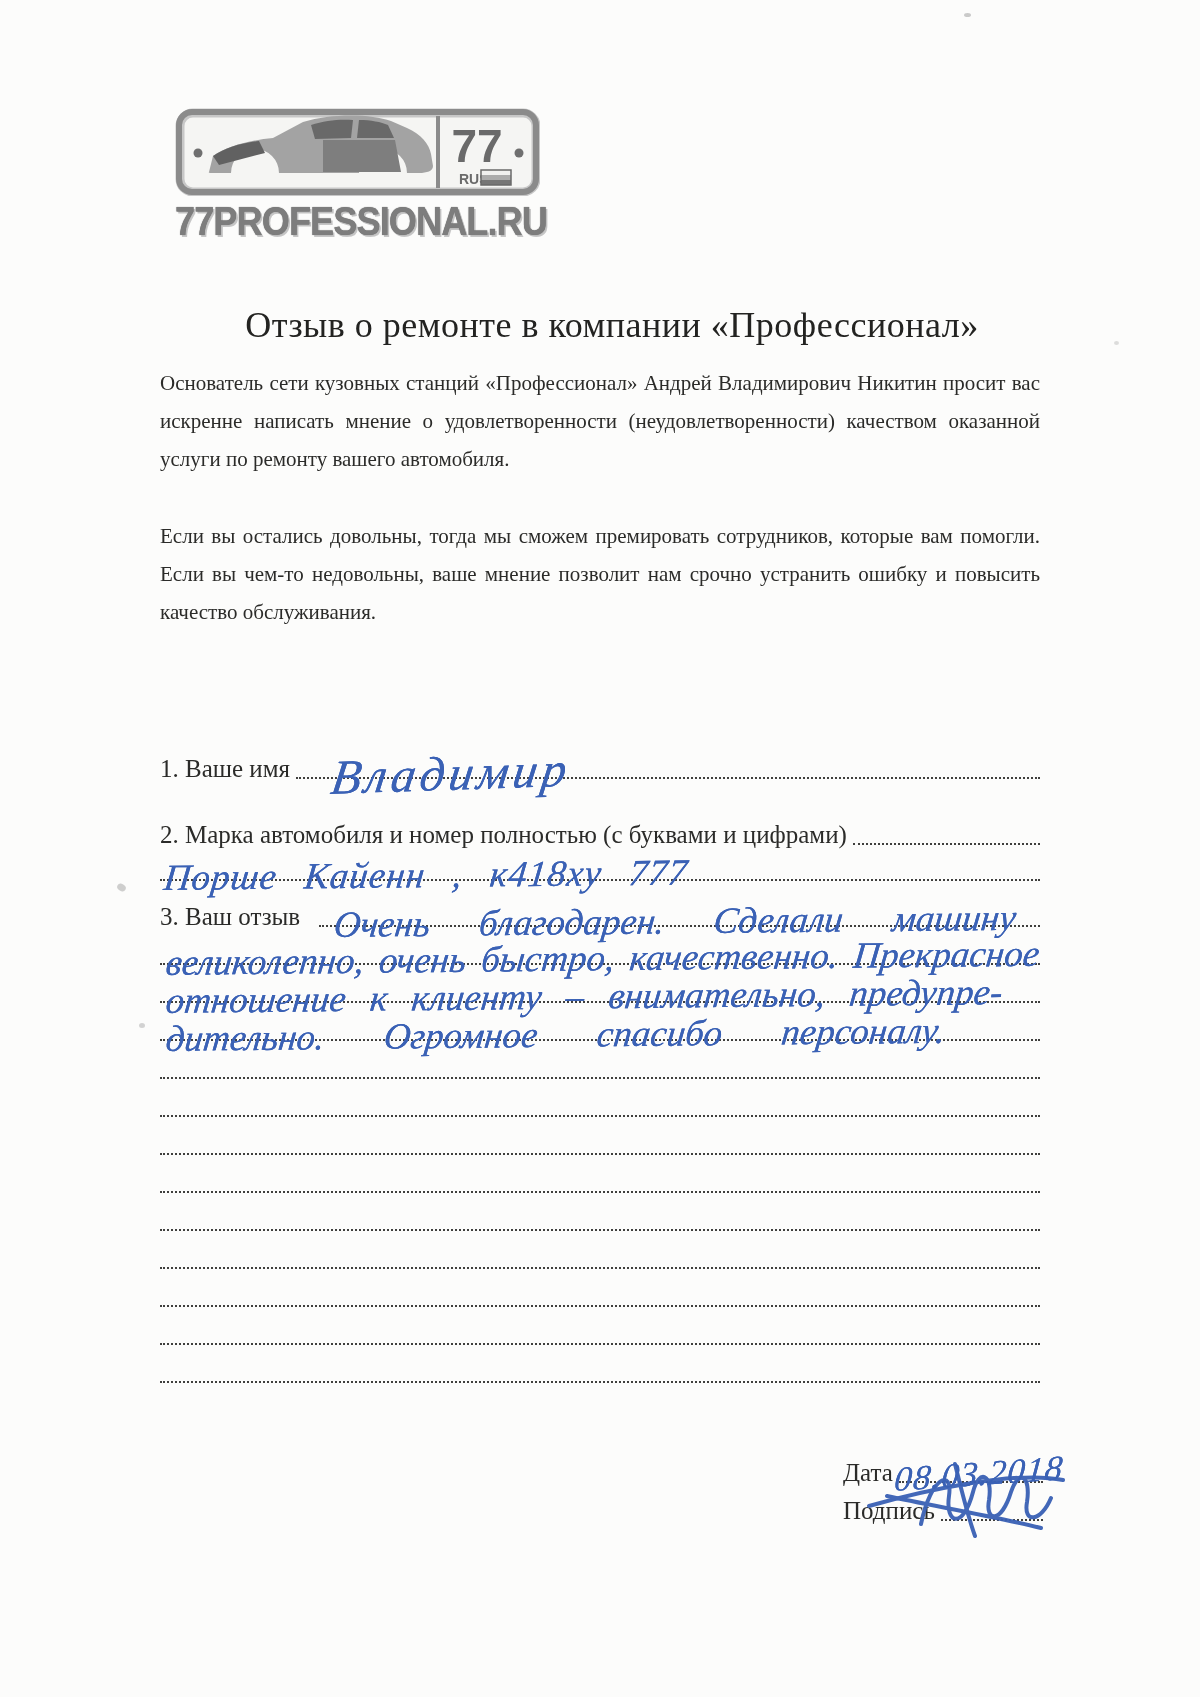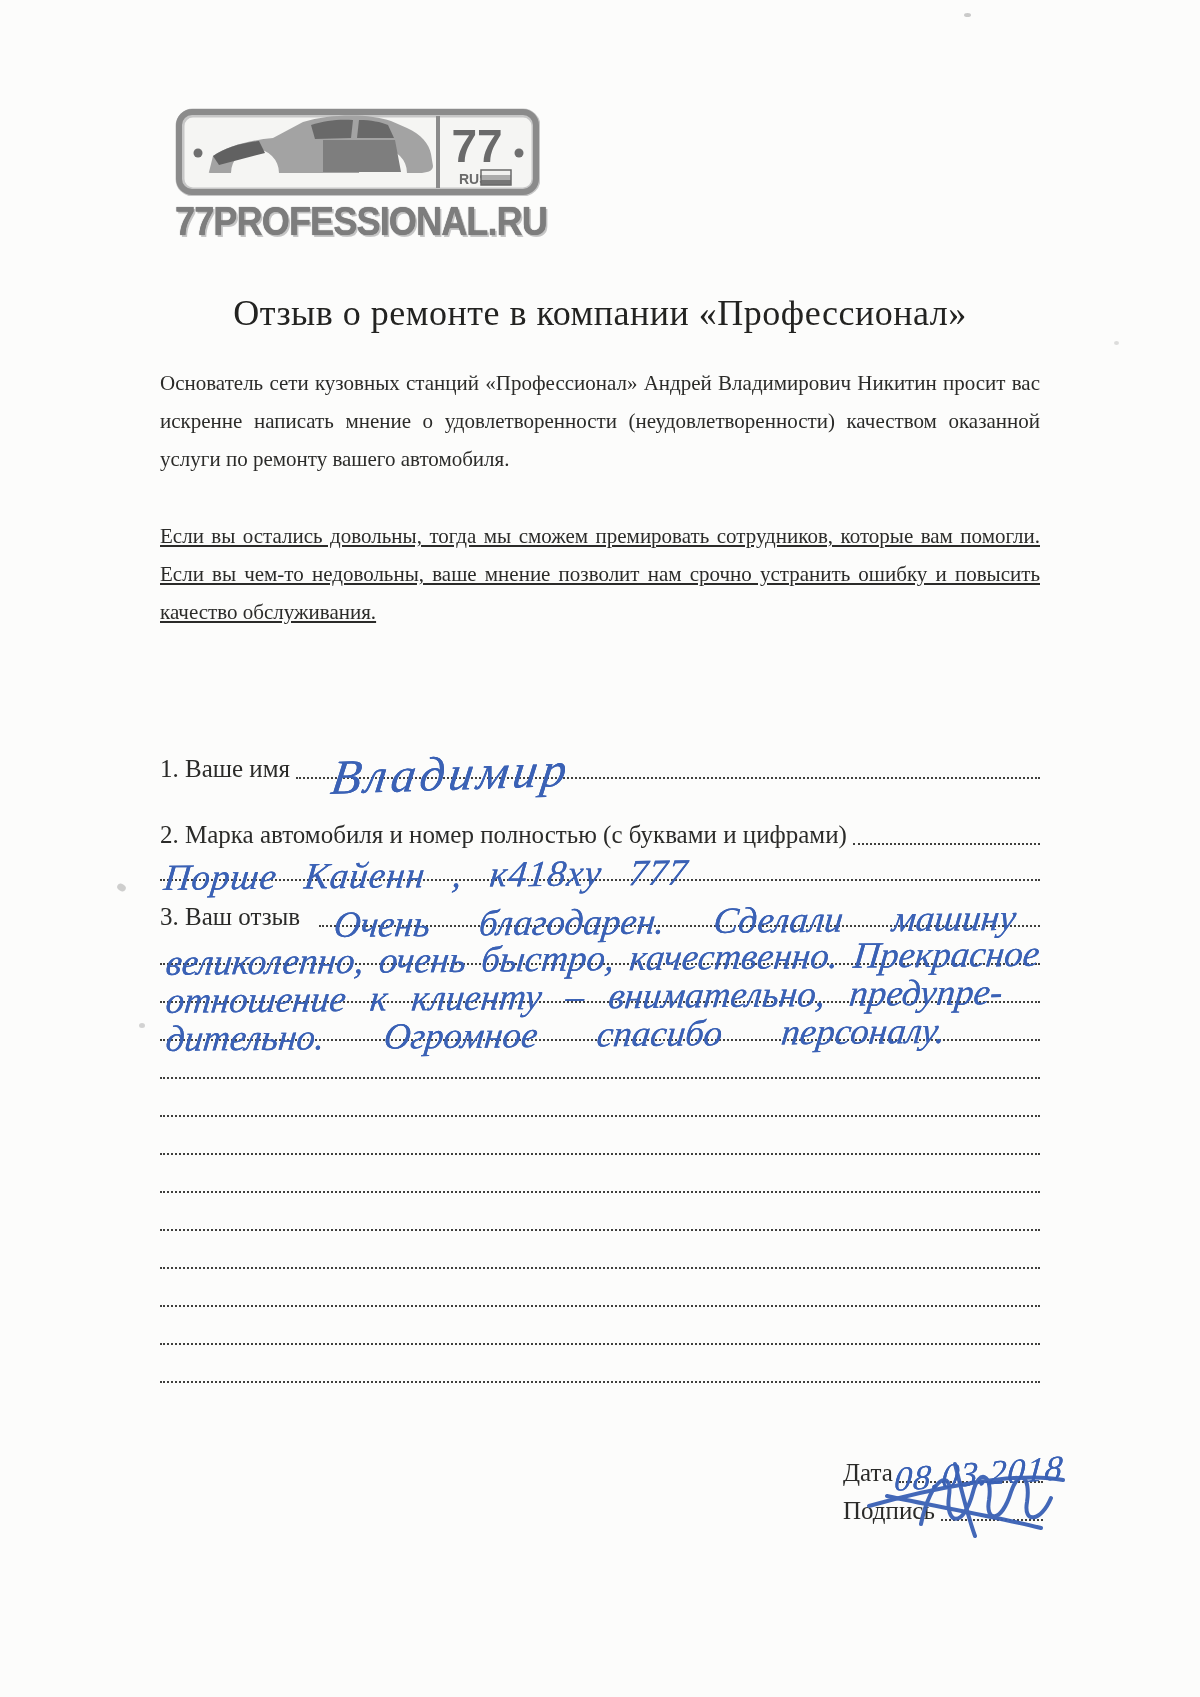--- a/index.html
+++ b/index.html
@@ -24,33 +24,33 @@
     color:#7d7d7d;
     text-shadow:0 0 1px #5e5e5e, 2px 2px 0 #c6c6c6;
     transform:scaleX(0.88);
     transform-origin:left center;
     white-space:nowrap;
   }
 
   
   .title{
     position:absolute;left:160px;top:292px;width:880px;
-    margin:0;
+    margin:12px;
     font-size:36px;font-weight:400;
     text-align:center;letter-spacing:0.5px;
     color:#232321;
   }
   .para{
     position:absolute;left:160px;width:880px;margin:0;
     font-size:21px;line-height:38px;
     text-align:justify;
     color:#2b2b29;
   }
   .p1{top:364px;}
-  .p2{top:517px;text-decoration:underline;}
+  .p2{top:517px;}
   .p3{top:643px;text-align:left;}
 
   
   .row{
     position:absolute;left:160px;width:880px;height:38px;
     display:flex;align-items:flex-end;
   }
   .label{
     font-size:25px;line-height:34px;white-space:nowrap;
     color:#2b2b29;flex:0 0 auto;

